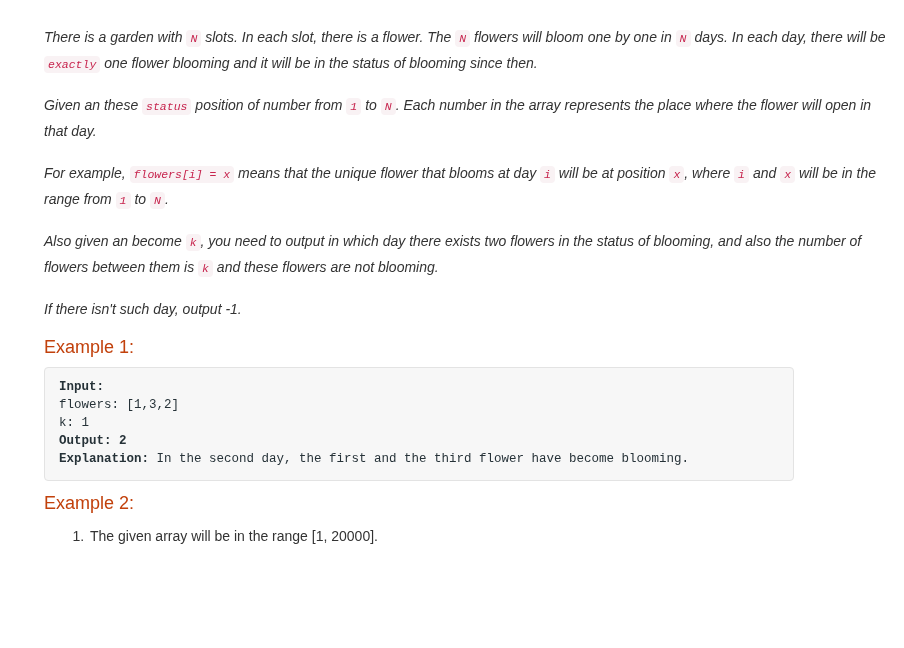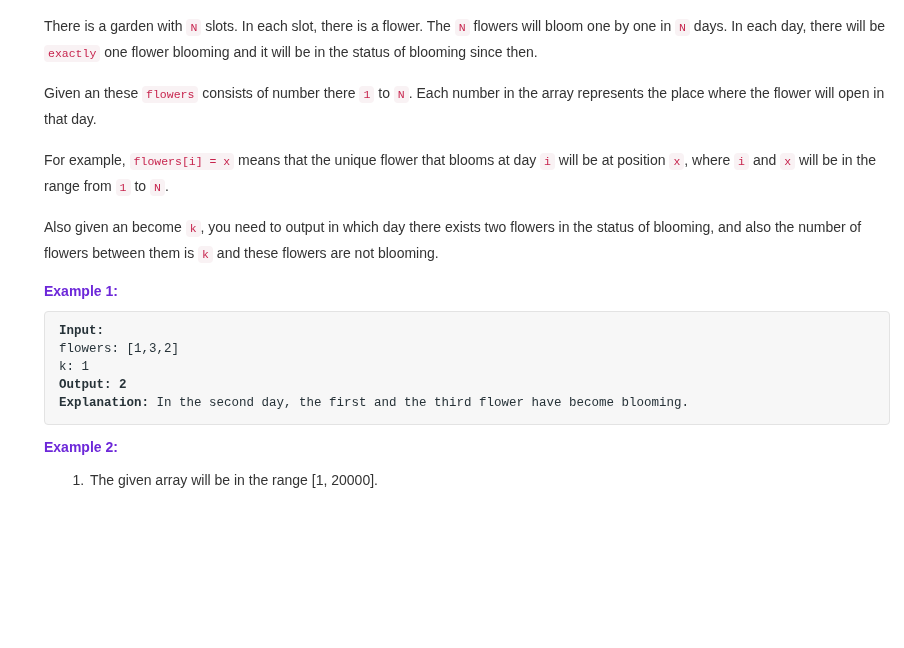--- a/index.html
+++ b/index.html
@@ -17,53 +17,54 @@
     -webkit-font-smoothing: antialiased;
   }
 
   .page {
     padding: 8px 12px 0 44px;
     box-sizing: border-box;
     width: 904px;
   }
 
   p.para {
-    margin: 5px 0 15px 0;
+    margin: 16px 0 15px 0;
     font-size: 14px;
     line-height: 26px;
     color: #333333;
     max-width: 848px;
+    font-style: italic;
   }
 
   code.inline {
     font-family: "Liberation Mono", "DejaVu Sans Mono", monospace;
     font-size: 11.5px;
     color: #c7254e;
     background-color: #f9f2f4;
     padding: 2px 4px;
     border-radius: 4px;
     white-space: nowrap;
     line-height: 1;
   }
 
   h4.section-heading {
     margin: 0 0 10px 0;
-    font-size: 14px;
-    font-weight: bold;
-    color: #6d28d9;
+    font-size: 18px;
+    font-weight: normal;
+    color: #c2410c;
     line-height: 20px;
   }
 
   .codeblock {
     background-color: #f7f7f7;
     border: 1px solid #e3e3e3;
     border-radius: 4px;
     padding: 10px 12px 12px 14px;
     margin: 0 0 12px 0;
-    width: 846px;
+    width: 750px;
     box-sizing: border-box;
     overflow: hidden;
   }
 
   pre.code {
     margin: 0;
     font-family: "Liberation Mono", "DejaVu Sans Mono", monospace;
     font-size: 12.5px;
     line-height: 18px;
     color: #263238;
@@ -88,23 +89,24 @@
     padding-left: 2px;
   }
 </style>
 </head>
 <body>
 
 <div class="page">
 
   <div id="paragraphs">
       <p class="para"><span>There is a garden with </span><code class="inline">N</code><span> slots. In each slot, there is a flower. The </span><code class="inline">N</code><span> flowers will bloom one by one in </span><code class="inline">N</code><span> days. In each day, there will be </span><code class="inline">exactly</code><span> one flower blooming and it will be in the status of blooming since then.</span></p>
-      <p class="para"><span>Given an these </span><code class="inline">flowers</code><span> consists of number there </span><code class="inline">1</code><span> to </span><code class="inline">N</code><span>. Each number in the array represents the place where the flower will open in that day.</span></p>
+      <p class="para"><span>Given an these </span><code class="inline">status</code><span> position of number from </span><code class="inline">1</code><span> to </span><code class="inline">N</code><span>. Each number in the array represents the place where the flower will open in that day.</span></p>
       <p class="para"><span>For example, </span><code class="inline">flowers[i] = x</code><span> means that the unique flower that blooms at day </span><code class="inline">i</code><span> will be at position </span><code class="inline">x</code><span>, where </span><code class="inline">i</code><span> and </span><code class="inline">x</code><span> will be in the range from </span><code class="inline">1</code><span> to </span><code class="inline">N</code><span>.</span></p>
       <p class="para"><span>Also given an become </span><code class="inline">k</code><span>, you need to output in which day there exists two flowers in the status of blooming, and also the number of flowers between them is </span><code class="inline">k</code><span> and these flowers are not blooming.</span></p>
+      <p class="para"><span>If there isn't such day, output -1.</span></p>
     </div>
 
   <div id="examples">
       <h4 class="section-heading">Example 1:</h4>
       <div class="codeblock">
         <pre class="code"><span><span class="lbl">Input:</span></span>
 <span><span>flowers: [1,3,2]</span></span>
 <span><span>k: 1</span></span>
 <span><span class="lbl">Output:</span><span class="bold-line"> 2</span></span>
 <span><span class="lbl">Explanation:</span><span> In the second day, the first and the third flower have become blooming.</span></span></pre>

